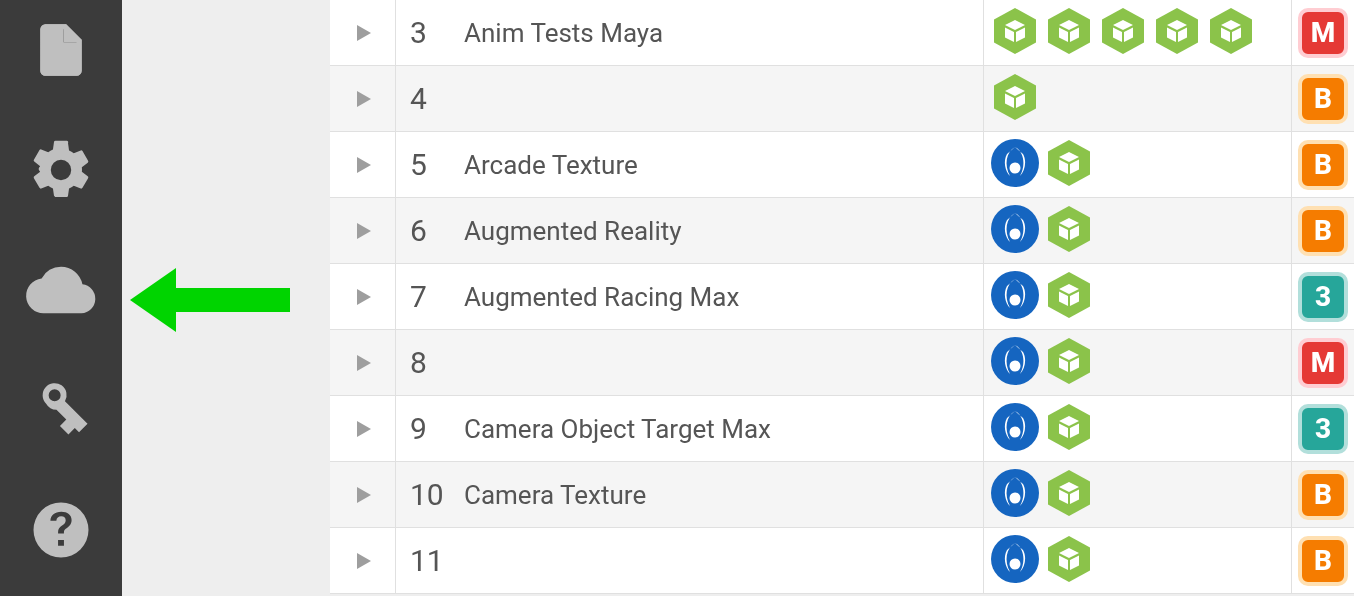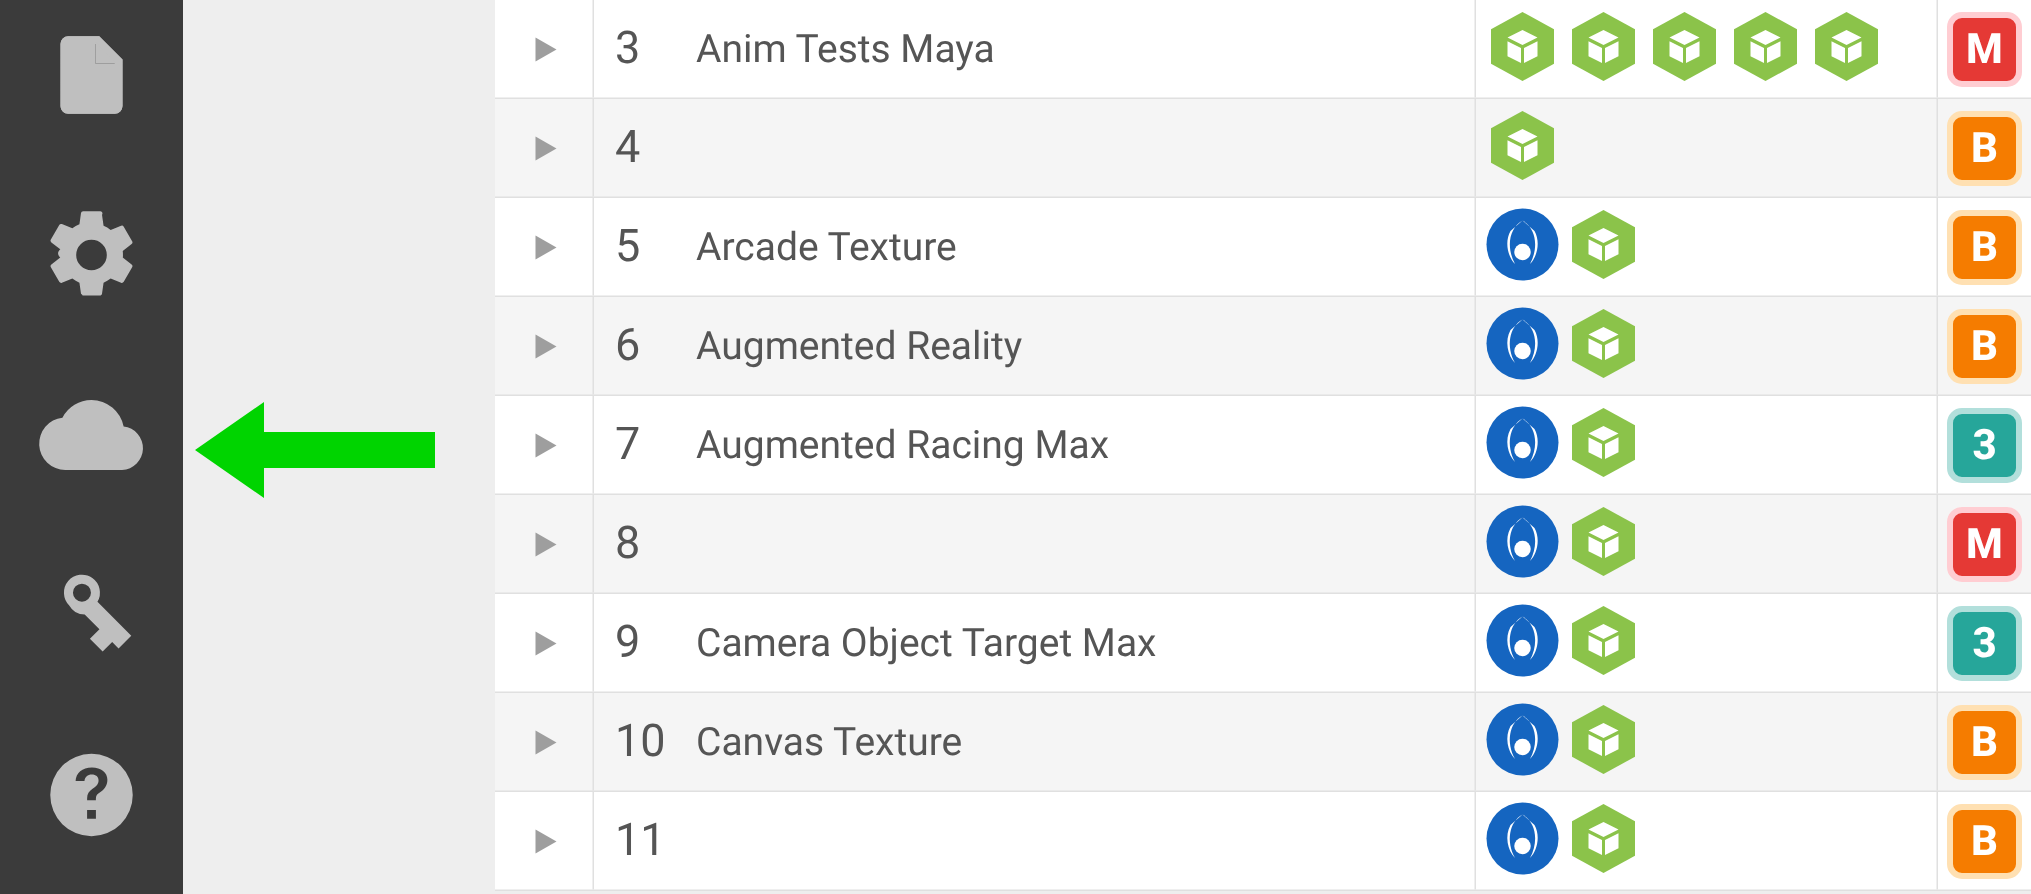--- a/index.html
+++ b/index.html
@@ -341,21 +341,21 @@
       </div>
     </div>
     <div class="row alt">
       <div class="row-expand">
         <svg width="20" height="20" viewBox="0 0 10 10">
           <polygon points="2,1 9,5 2,9" fill="#9e9e9e"></polygon>
         </svg>
       </div>
       <div class="row-main">
         <span class="row-num">10</span>
-        <span class="row-name">Canvas Texture</span>
+        <span class="row-name">Camera Texture</span>
       </div>
       <div class="row-icons">
         <span><svg width="50" height="50" viewBox="0 0 100 100">
     <circle cx="50" cy="50" r="48" fill="#1565c0"></circle>
     <path d="M50 18 C68 28 72 54 60 76 C70 66 74 46 66 32 Z" fill="#ffffff"></path>
     <path d="M50 18 C32 28 28 54 40 76 C30 66 26 46 34 32 Z" fill="#ffffff"></path>
     <circle cx="50" cy="60" r="11" fill="#ffffff"></circle>
   </svg></span>
         <span><svg width="50" height="50" viewBox="0 0 100 100">
     <polygon points="50,4 92,27 92,73 50,96 8,73 8,27" fill="#8bc34a"></polygon>

